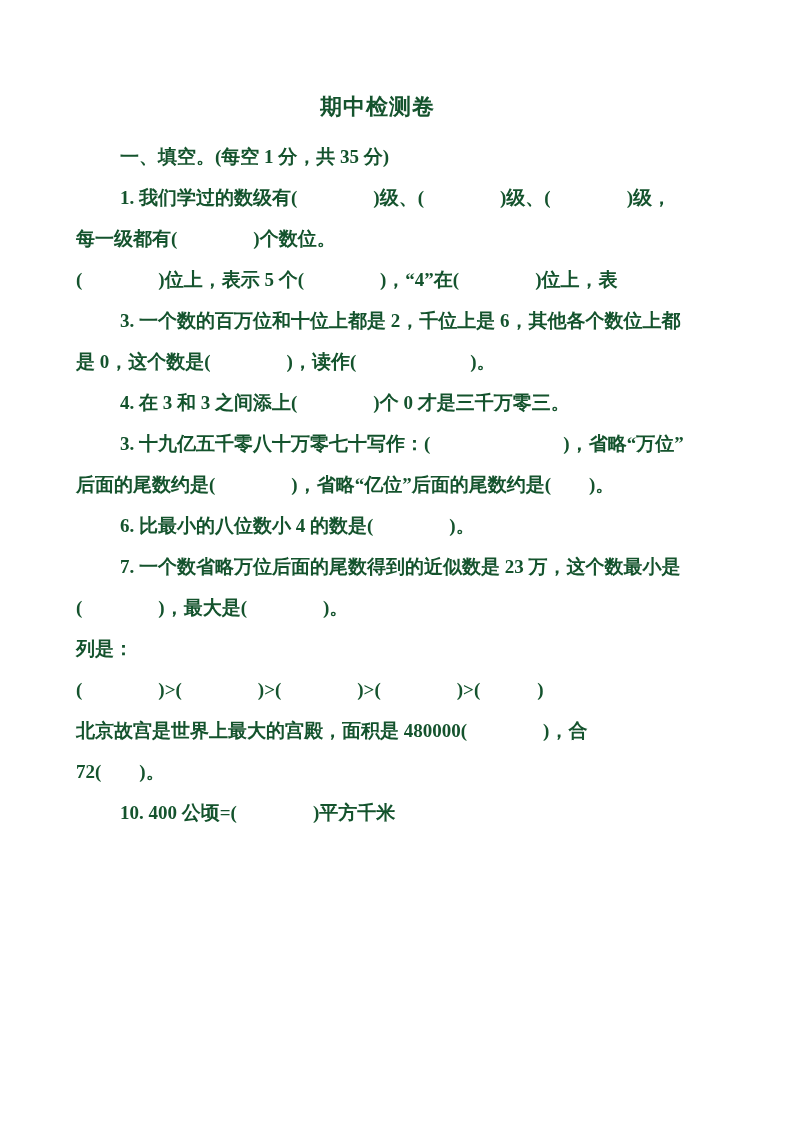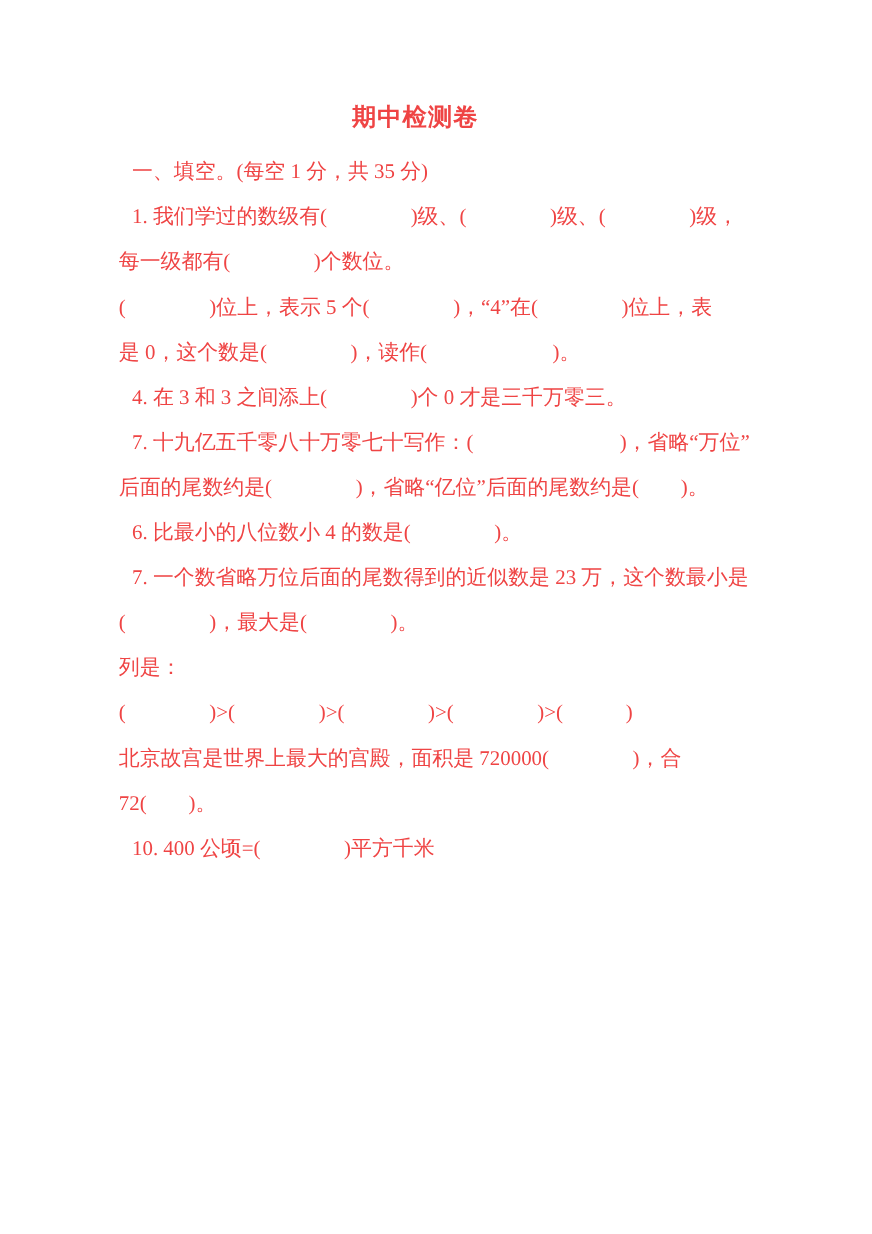--- a/index.html
+++ b/index.html
@@ -7,21 +7,21 @@
     padding: 0;
     background: #ffffff;
   }
   .page {
     position: relative;
     width: 755px;
     height: 1122px;
     background: #ffffff;
     overflow: hidden;
     font-family: "Liberation Serif", "DejaVu Serif", serif;
-    color: #ef4444;
+    color: #14532d;
   }
   .title {
     margin: 0;
     padding-top: 92px;
     text-align: center;
     font-size: 22px;
     font-weight: bold;
     line-height: 30px;
     letter-spacing: 1px;
   }
@@ -29,53 +29,56 @@
     padding-top: 14px;
   }
   .ln {
     font-size: 19px;
     line-height: 41px;
     white-space: pre;
   }
   
   .li {
     padding-left: 120px;
+    font-weight: bold;
   }
   
   .lc {
-    padding-left: 108px;
+    padding-left: 76px;
+    font-weight: bold;
   }
 </style>
 </head>
 <body>
 
 <div class="page">
   <h1 class="title">期中检测卷</h1>
 
   <div class="content">
     <div class="ln li">一、填空。(每空 1 分，共 35 分)</div>
 
     <div class="ln li">1. 我们学过的数级有(　　　　)级、(　　　　)级、(　　　　)级，</div>
     <div class="ln lc">每一级都有(　　　　)个数位。</div>
 
     <div class="ln lc">(　　　　)位上，表示 5 个(　　　　)，“4”在(　　　　)位上，表</div>
 
+    <div class="ln li">3. 一个数的百万位和十位上都是 2，千位上是 6，其他各个数位上都</div>
     <div class="ln lc">是 0，这个数是(　　　　)，读作(　　　　　　)。</div>
 
     <div class="ln li">4. 在 3 和 3 之间添上(　　　　)个 0 才是三千万零三。</div>
 
-    <div class="ln li">7. 十九亿五千零八十万零七十写作：(　　　　　　　)，省略“万位”</div>
+    <div class="ln li">3. 十九亿五千零八十万零七十写作：(　　　　　　　)，省略“万位”</div>
     <div class="ln lc">后面的尾数约是(　　　　)，省略“亿位”后面的尾数约是(　　)。</div>
 
     <div class="ln li">6. 比最小的八位数小 4 的数是(　　　　)。</div>
 
     <div class="ln li">7. 一个数省略万位后面的尾数得到的近似数是 23 万，这个数最小是</div>
     <div class="ln lc">(　　　　)，最大是(　　　　)。</div>
 
     <div class="ln lc">列是：</div>
     <div class="ln lc">(　　　　)&gt;(　　　　)&gt;(　　　　)&gt;(　　　　)&gt;(　　　)</div>
 
-    <div class="ln lc">北京故宫是世界上最大的宫殿，面积是 720000(　　　　)，合</div>
+    <div class="ln lc">北京故宫是世界上最大的宫殿，面积是 480000(　　　　)，合</div>
     <div class="ln lc">72(　　)。</div>
 
     <div class="ln li">10. 400 公顷=(　　　　)平方千米</div>
   </div>
 </div>
 
 </body></html>

